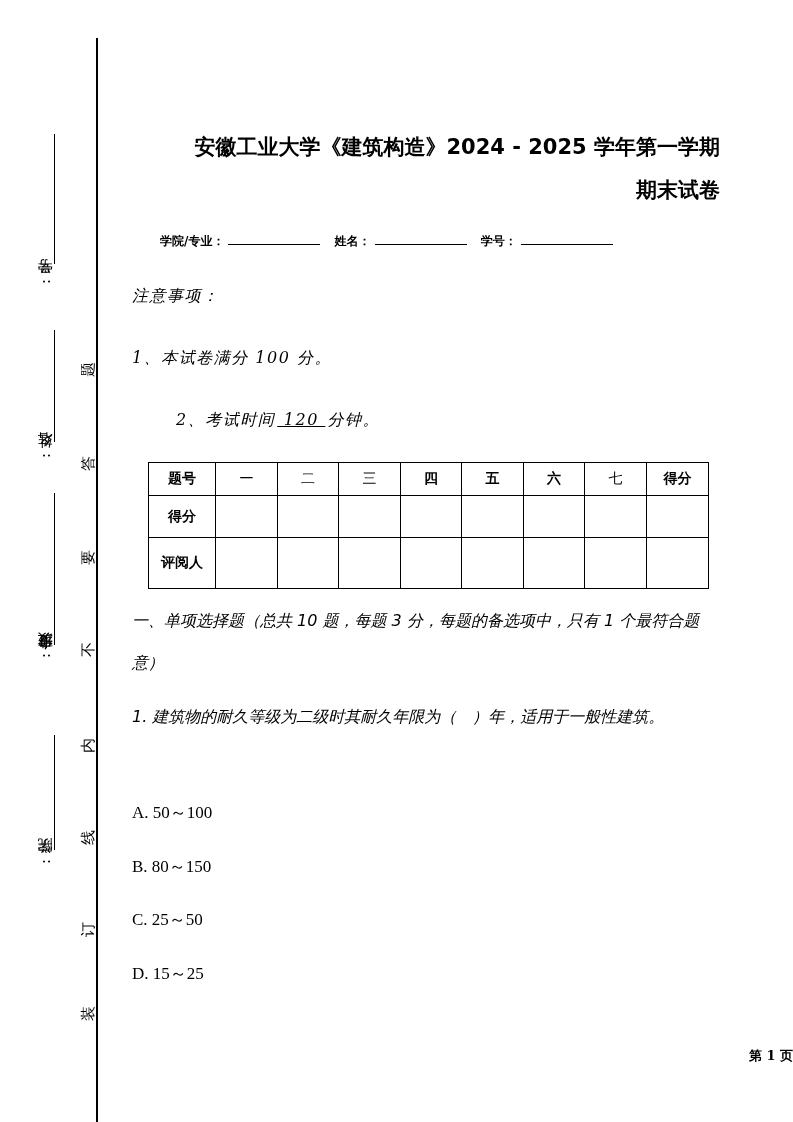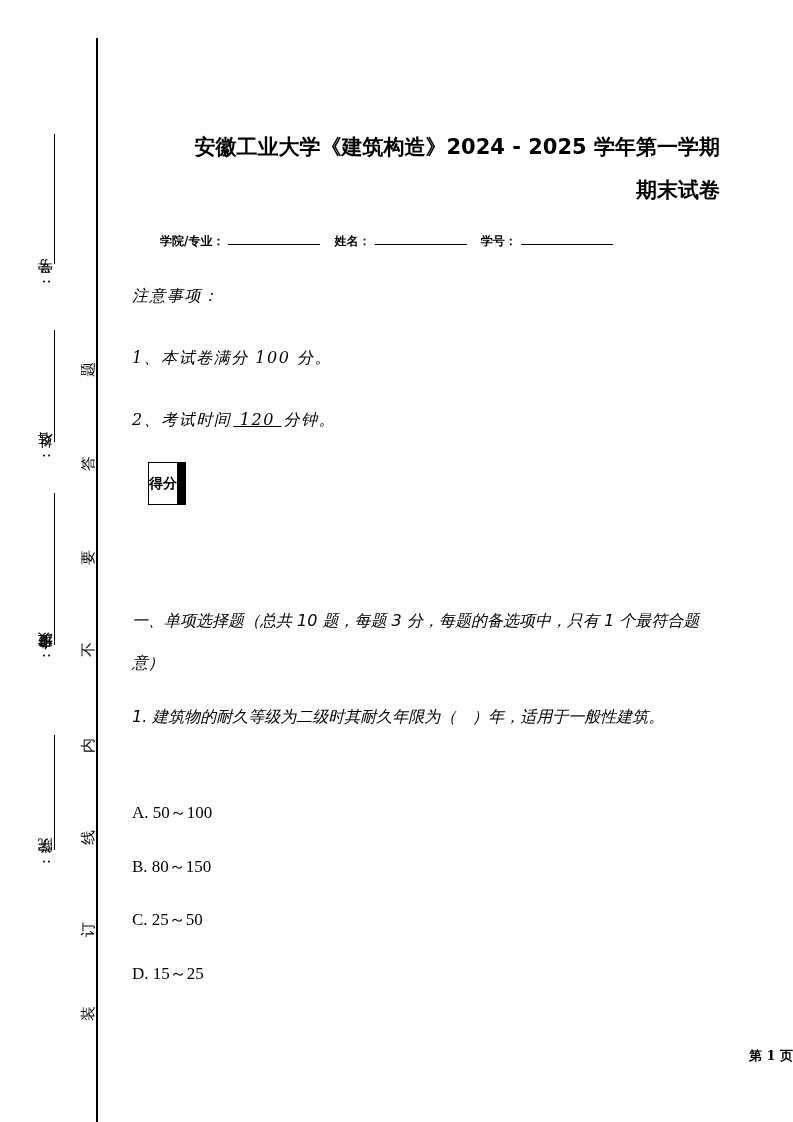--- a/index.html
+++ b/index.html
@@ -49,28 +49,50 @@
 <div class="title" style="top:176px;">期末试卷</div>
 
 <div class="infoline">
   <span>学院/专业：</span><span class="blank"></span>
   <span>姓名：</span><span class="blank"></span>
   <span>学号：</span><span class="blank"></span>
 </div>
 
 <div class="text" style="top:286px;">注意事项：</div>
 <div class="text" style="top:348px;">1、本试卷满分 100 分。</div>
-<div class="text" style="top:410px;">
+<div class="text" style="top:410px;margin-left:44px;">
   <span>2、考试时间</span><span class="u"> 120 </span><span>分钟。</span>
 </div>
 
 <table class="score">
   <tbody>
+      <tr class="h">
+    <td style="width:66px;">题号</td>
+    <td style="width:61px;font-weight:normal;">一</td>
+    <td style="width:60px;font-weight:normal;">二</td>
+    <td style="width:61px;font-weight:normal;">三</td>
+    <td style="width:60px;">四</td>
+    <td style="width:61px;">五</td>
+    <td style="width:60px;">六</td>
+    <td style="width:61px;font-weight:normal;">七</td>
+    <td style="width:61px;">得分</td>
+  </tr>
   <tr class="r1">
     <td>得分</td>
+    <td></td>
+        <td></td>
+        <td></td>
+        <td></td>
+        <td></td>
+        <td></td>
+        <td></td>
+        <td></td>
+  </tr>
+  <tr class="r2">
+    <td>评阅人</td>
     <td></td>
         <td></td>
         <td></td>
         <td></td>
         <td></td>
         <td></td>
         <td></td>
         <td></td>
   </tr>
 </tbody>

